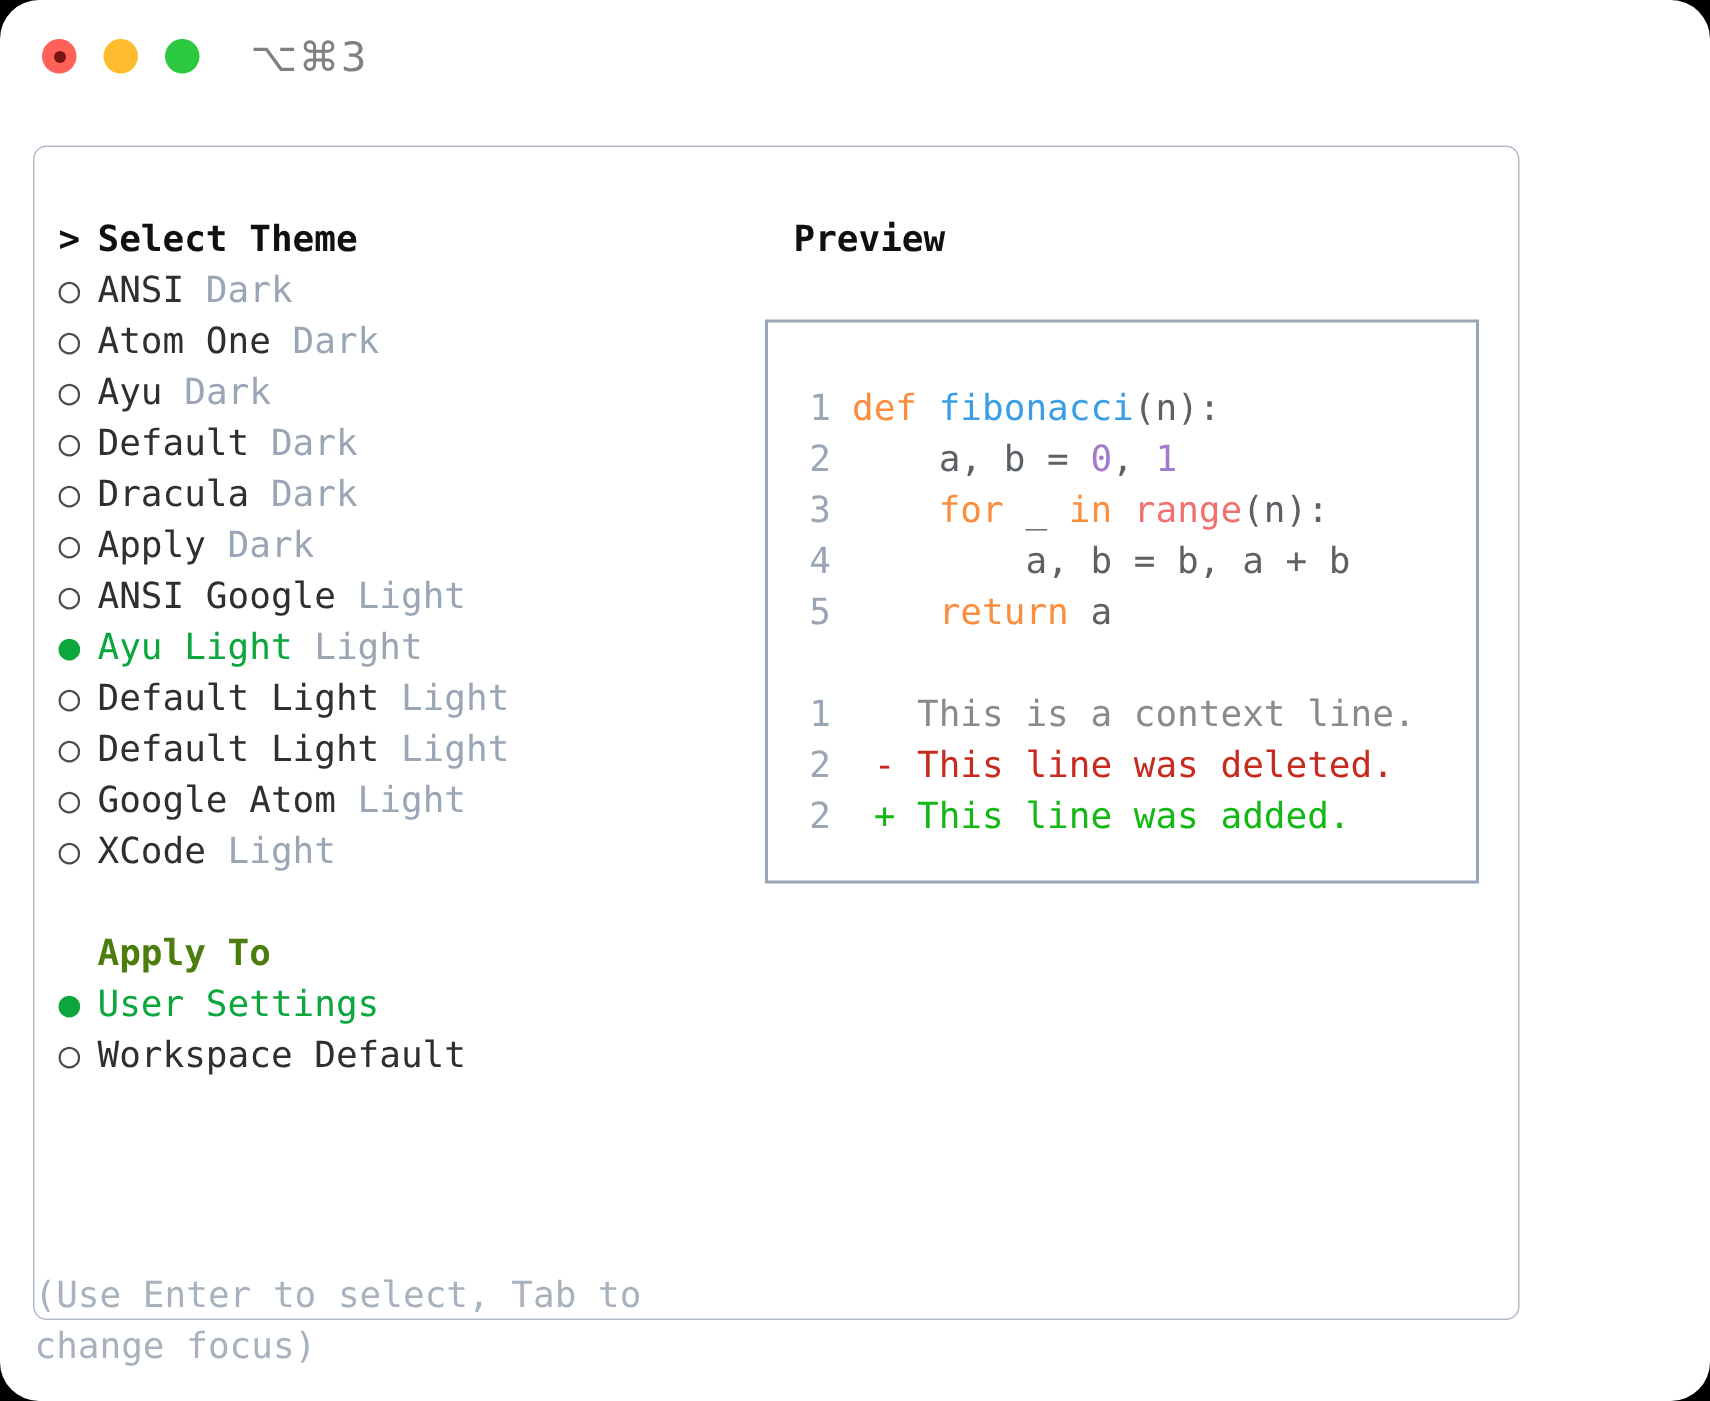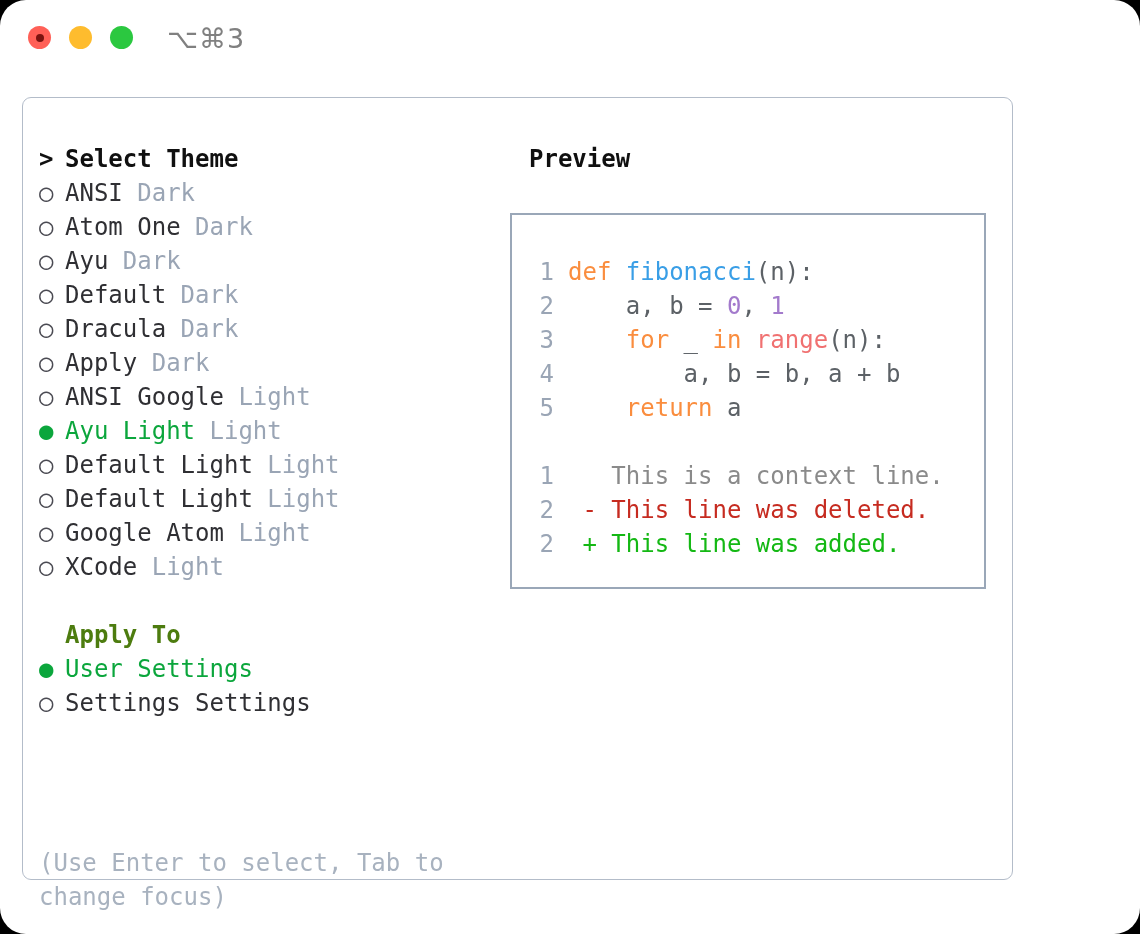--- a/index.html
+++ b/index.html
@@ -120,21 +120,21 @@
   .row .marker.hollow { color: #4a4a52; }
   .row.selected .marker.filled { color: #0ba63c; }
 
   .section-head {
     color: #4d7c0f;
     font-weight: bold;
   }
 
   #help {
     position: absolute;
-    left: 16px;
+    left: 0;
     top: 748px;
     width: 420px;
     font-size: 24px;
     line-height: 34px;
     color: #a8b2bf;
     white-space: pre-wrap;
   }
 
   
   #preview-head {
@@ -217,21 +217,21 @@
           <div class="row"><span class="marker hollow">○</span><span class="theme-name">XCode</span><span class="theme-kind"> Light</span></div>
         </div>
 
       <div style="height:34px"></div>
 
       <div class="row">
         <span class="marker"> </span><span class="section-head">Apply To</span>
       </div>
       <div id="apply-rows">
           <div class="row selected"><span class="marker filled">●</span><span class="theme-name">User Settings</span></div>
-          <div class="row"><span class="marker hollow">○</span><span class="theme-name">Settings Settings</span></div>
+          <div class="row"><span class="marker hollow">○</span><span class="theme-name">Workspace Default</span></div>
         </div>
     </div>
 
     <div id="help">(Use Enter to select, Tab to change focus)</div>
 
     <div id="preview-head">Preview</div>
 
     <div id="preview-panel">
       <div id="code"><span class="cline"><span class="gutter">1</span><span class="kw">def </span><span class="fn">fibonacci</span><span class="pl">(n):</span></span><span class="cline"><span class="gutter">2</span><span class="pl">    a, b = </span><span class="num">0</span><span class="pl">, </span><span class="num">1</span></span><span class="cline"><span class="gutter">3</span><span class="pl">    </span><span class="kw">for</span><span class="pl"> _ </span><span class="kw">in</span><span class="pl"> </span><span class="bi">range</span><span class="pl">(n):</span></span><span class="cline"><span class="gutter">4</span><span class="pl">        a, b = b, a + b</span></span><span class="cline"><span class="gutter">5</span><span class="pl">    </span><span class="kw">return</span><span class="pl"> a</span></span><span class="blank"></span><span class="cline"><span class="gutter">1</span><span class="ctx">   This is a context line.</span></span><span class="cline"><span class="gutter">2</span><span class="del"> - This line was deleted.</span></span><span class="cline"><span class="gutter">2</span><span class="add"> + This line was added.</span></span></div>
     </div>

